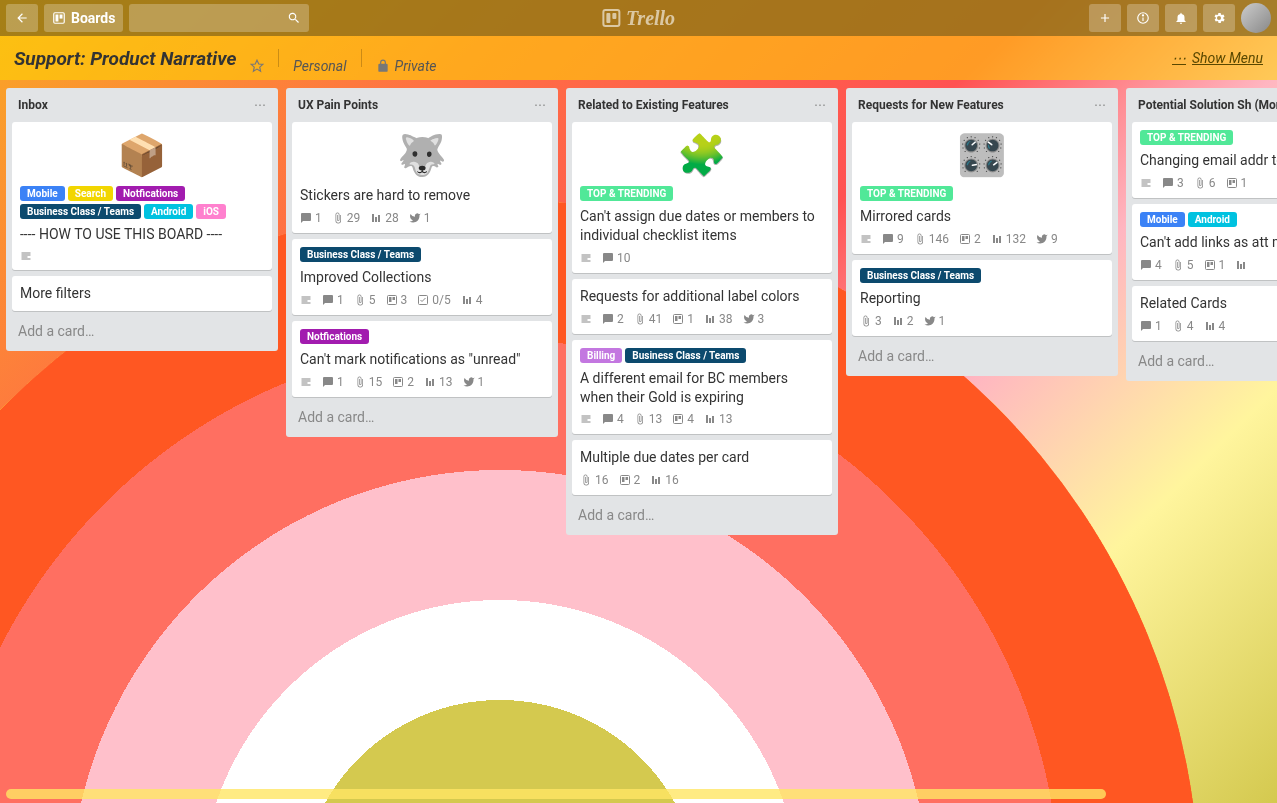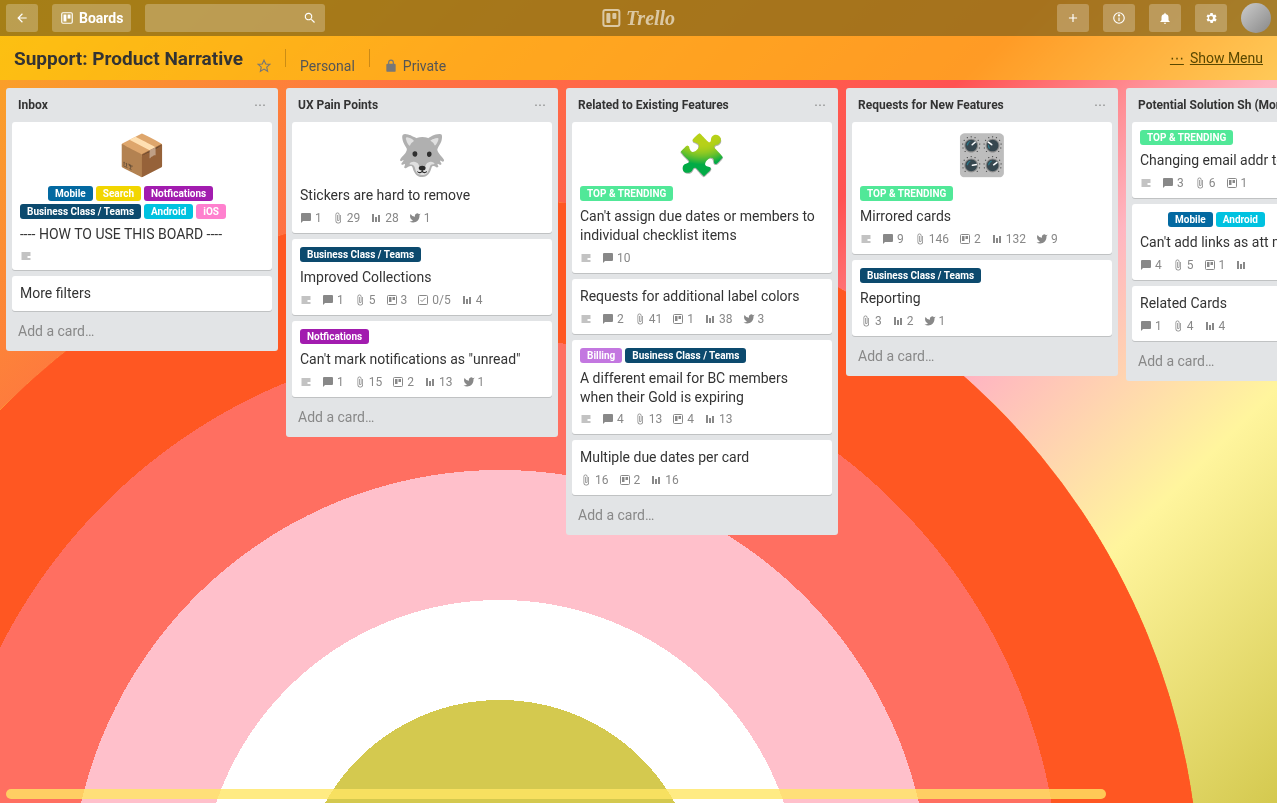--- a/index.html
+++ b/index.html
@@ -28,21 +28,21 @@
   background: radial-gradient(circle, #d4c94f 0 200px, #fff 200px 300px, #ffc0cb 300px 430px, #ff6f61 430px 560px, #ff5722 560px 700px, #ffa726 700px);
 }
 .top-bar {
   position: relative;
   z-index: 2;
   height: 36px;
   background: rgba(150, 120, 20, 0.85);
   display: flex;
   align-items: center;
   padding: 0 6px;
-  gap: 14px;
+  gap: 6px;
 }
 .top-btn {
   height: 28px;
   min-width: 32px;
   background: rgba(255,255,255,0.25);
   border-radius: 3px;
   display: flex;
   align-items: center;
   justify-content: center;
   color: #fff;
@@ -101,20 +101,21 @@
 }
 .board-header {
   position: relative;
   z-index: 2;
   height: 44px;
   background: rgba(255, 215, 0, 0.55);
   display: flex;
   align-items: center;
   padding: 0 14px;
   gap: 14px;
+  font-style: italic;
 }
 .board-title {
   font-size: 19px;
   font-weight: 700;
   color: #333;
 }
 .hdr-item {
   color: #555;
   font-size: 14px;
   display: flex;
@@ -191,21 +192,21 @@
   gap: 3px;
 }
 .label {
   font-size: 10px;
   font-weight: 700;
   color: #fff;
   padding: 2px 7px;
   border-radius: 3px;
   white-space: nowrap;
 }
-.lbl-green { background: #0369a1; margin-left: 28px; }
+.lbl-green { background: #3b82f6; }
 .lbl-yellow { background: #f2d600; }
 .lbl-orange { background: #a21caf; }
 .lbl-blue { background: #0c4a6e; }
 .lbl-sky { background: #00c2e0; }
 .lbl-pink { background: #ff80ce; }
 .lbl-lime { background: #51e898; }
 .lbl-purple { background: #c377e0; }
 .card-title {
   font-size: 14px;
   color: #333;

